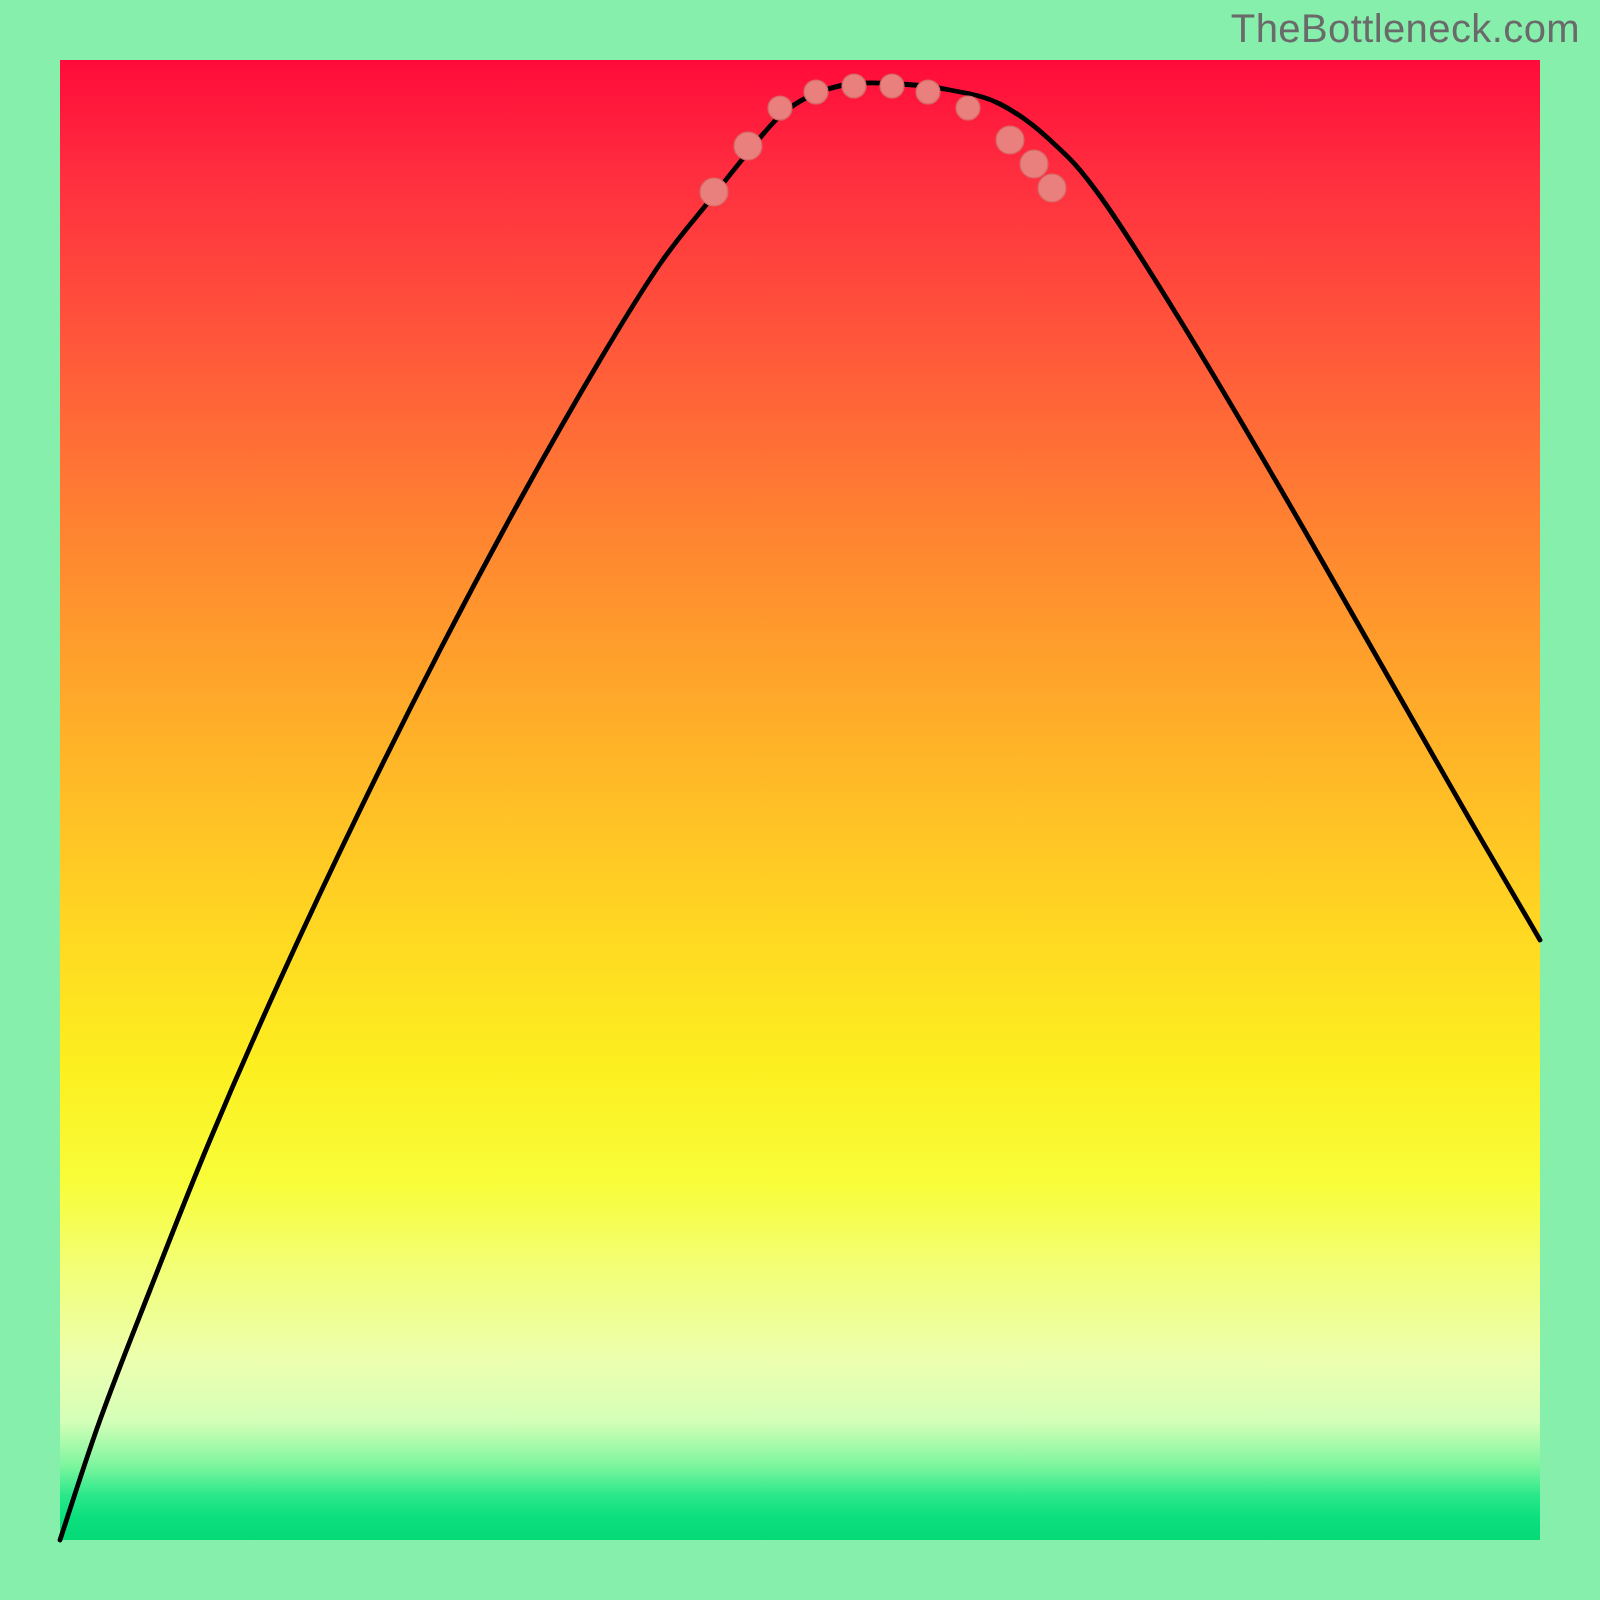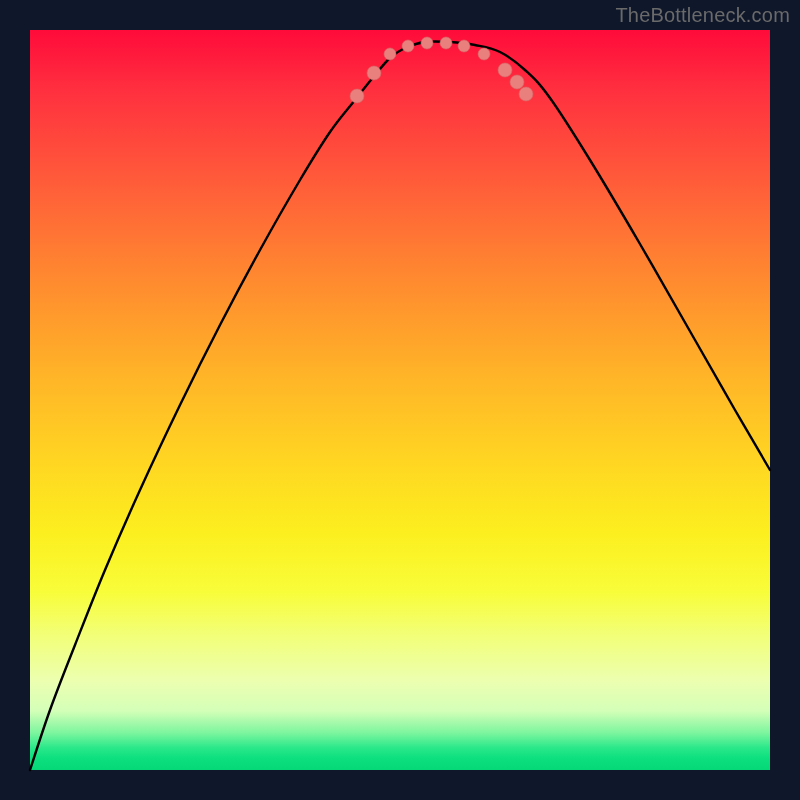--- a/index.html
+++ b/index.html
@@ -10,21 +10,21 @@
     background: #000;
     overflow: hidden;
     font-family: Arial, Helvetica, sans-serif;
   }
   .frame {
     position: absolute;
     left: 0;
     top: 0;
     width: 800px;
     height: 800px;
-    background: #0f172a;
+    background: #86efac;
   }
   .plot {
     position: absolute;
     left: 30px;
     top: 30px;
     width: 740px;
     height: 740px;
     
     background: linear-gradient(
       to bottom,

